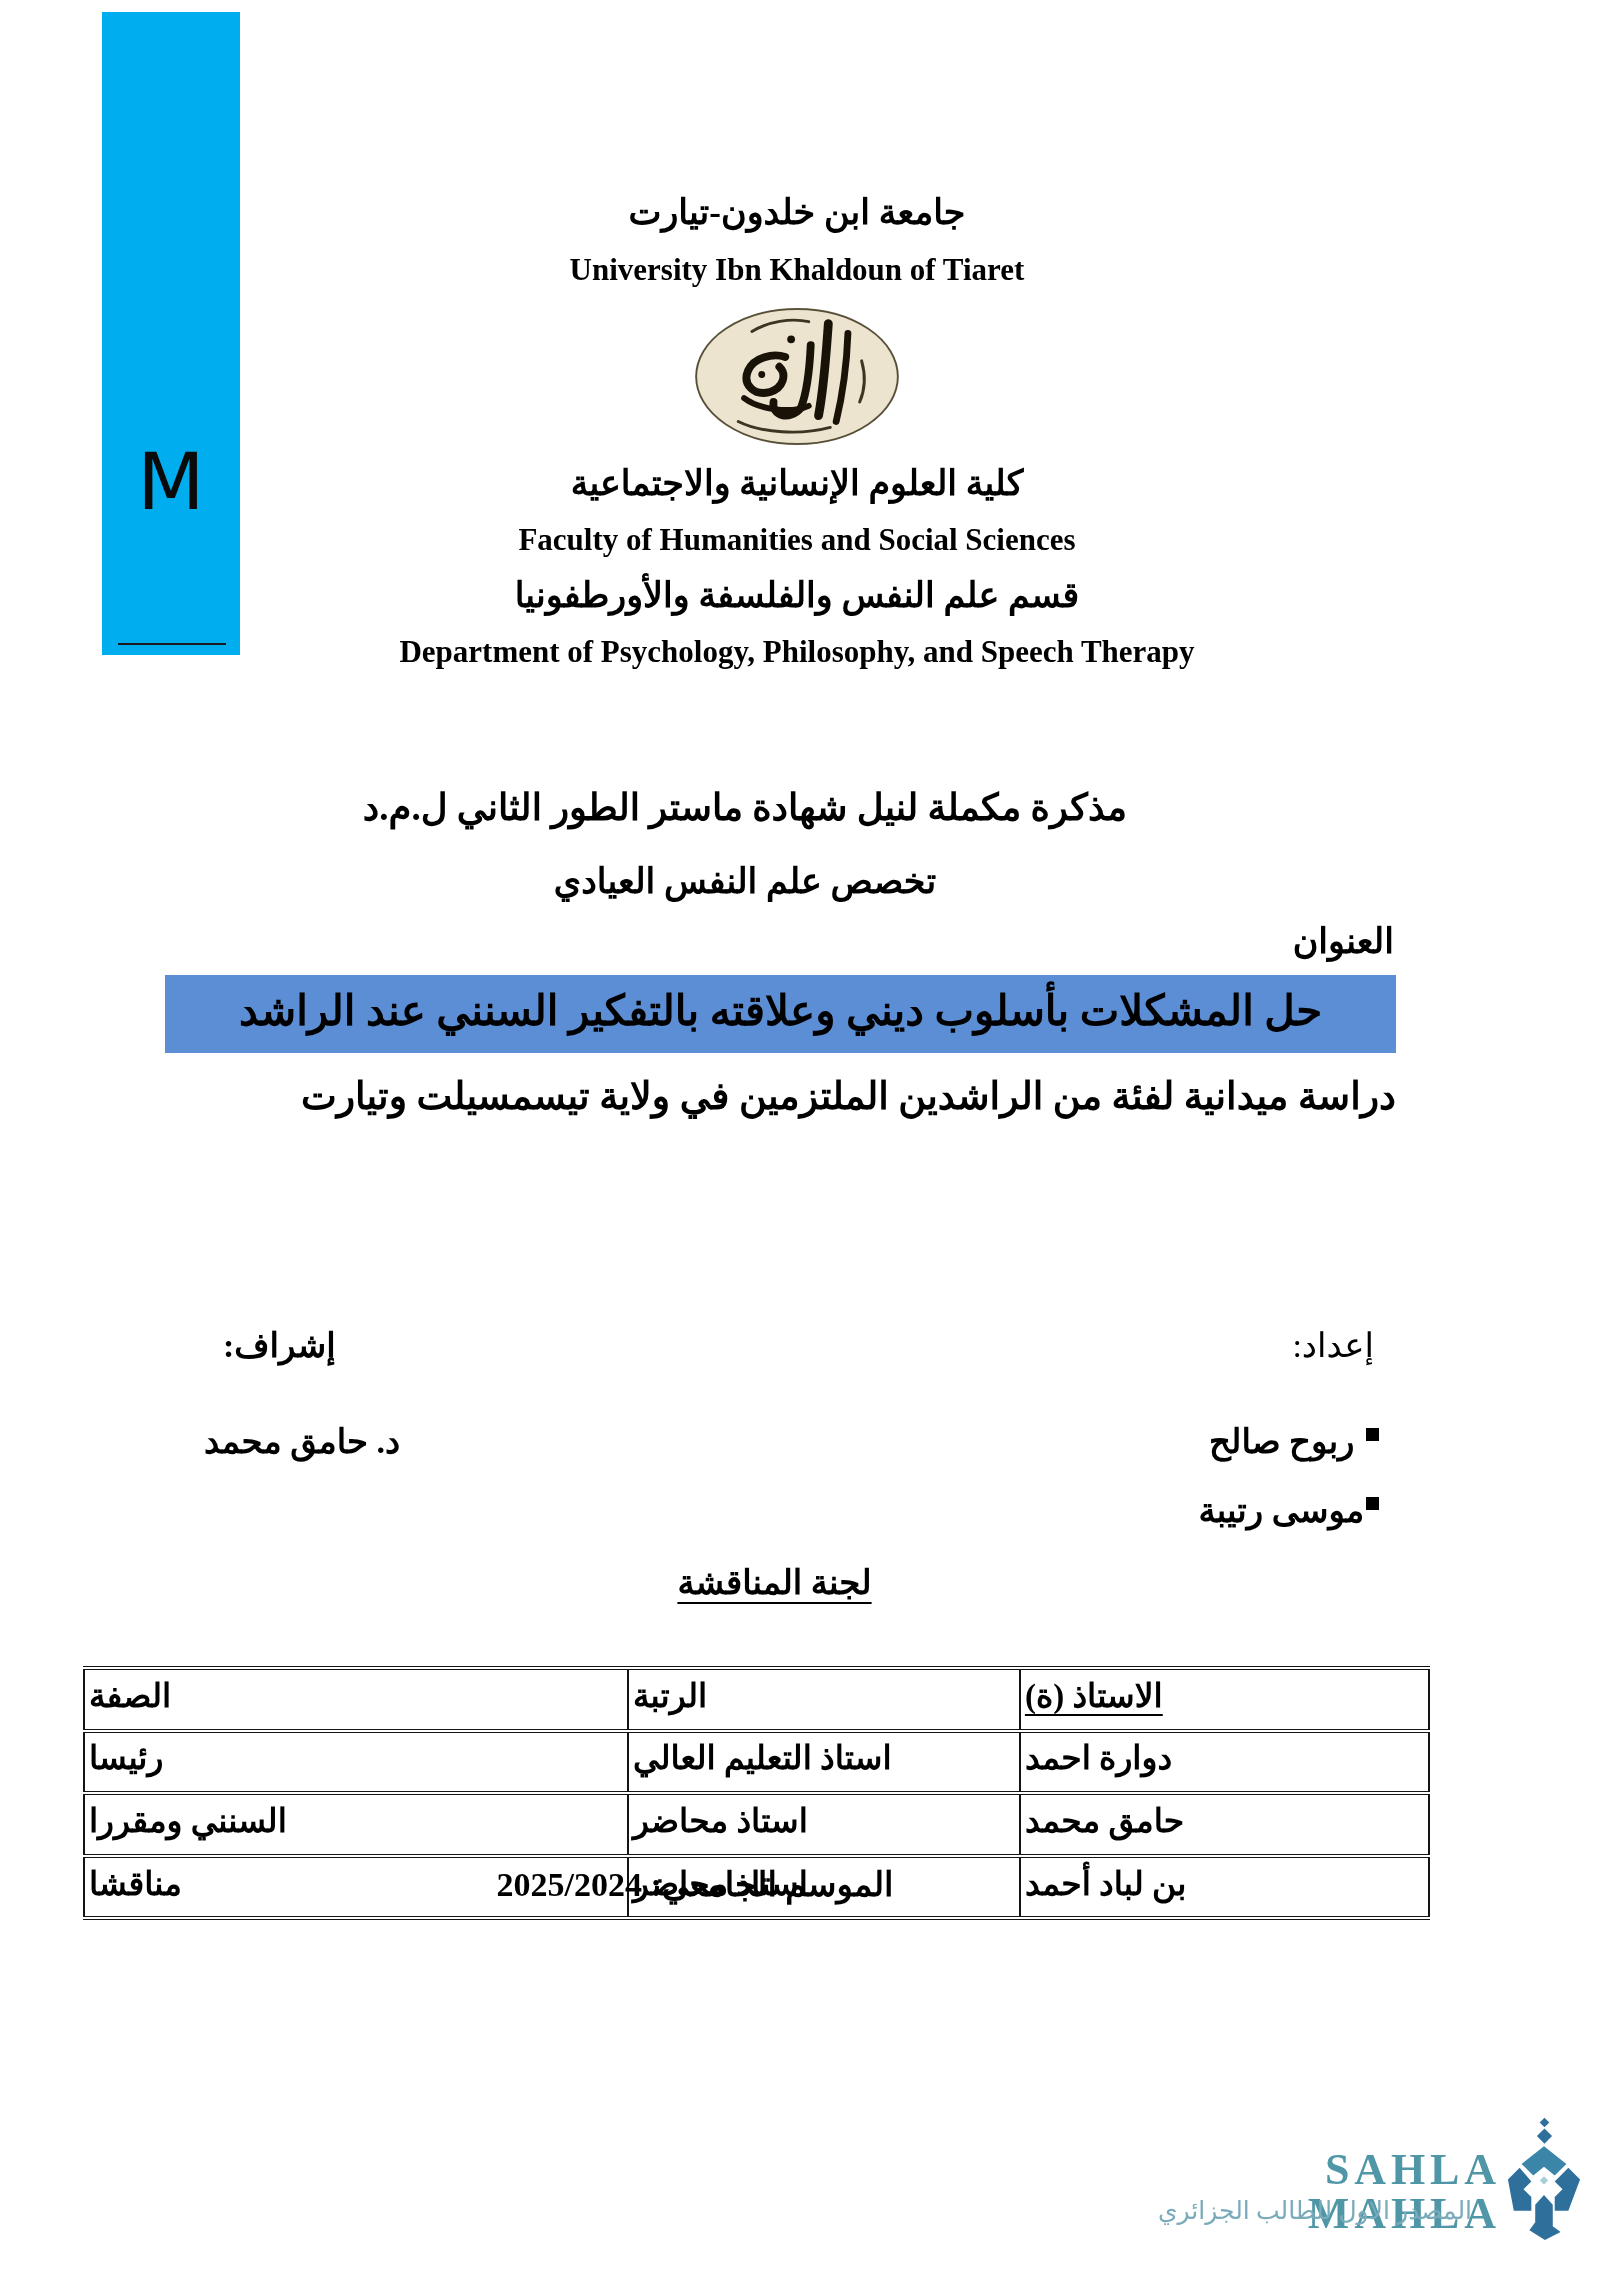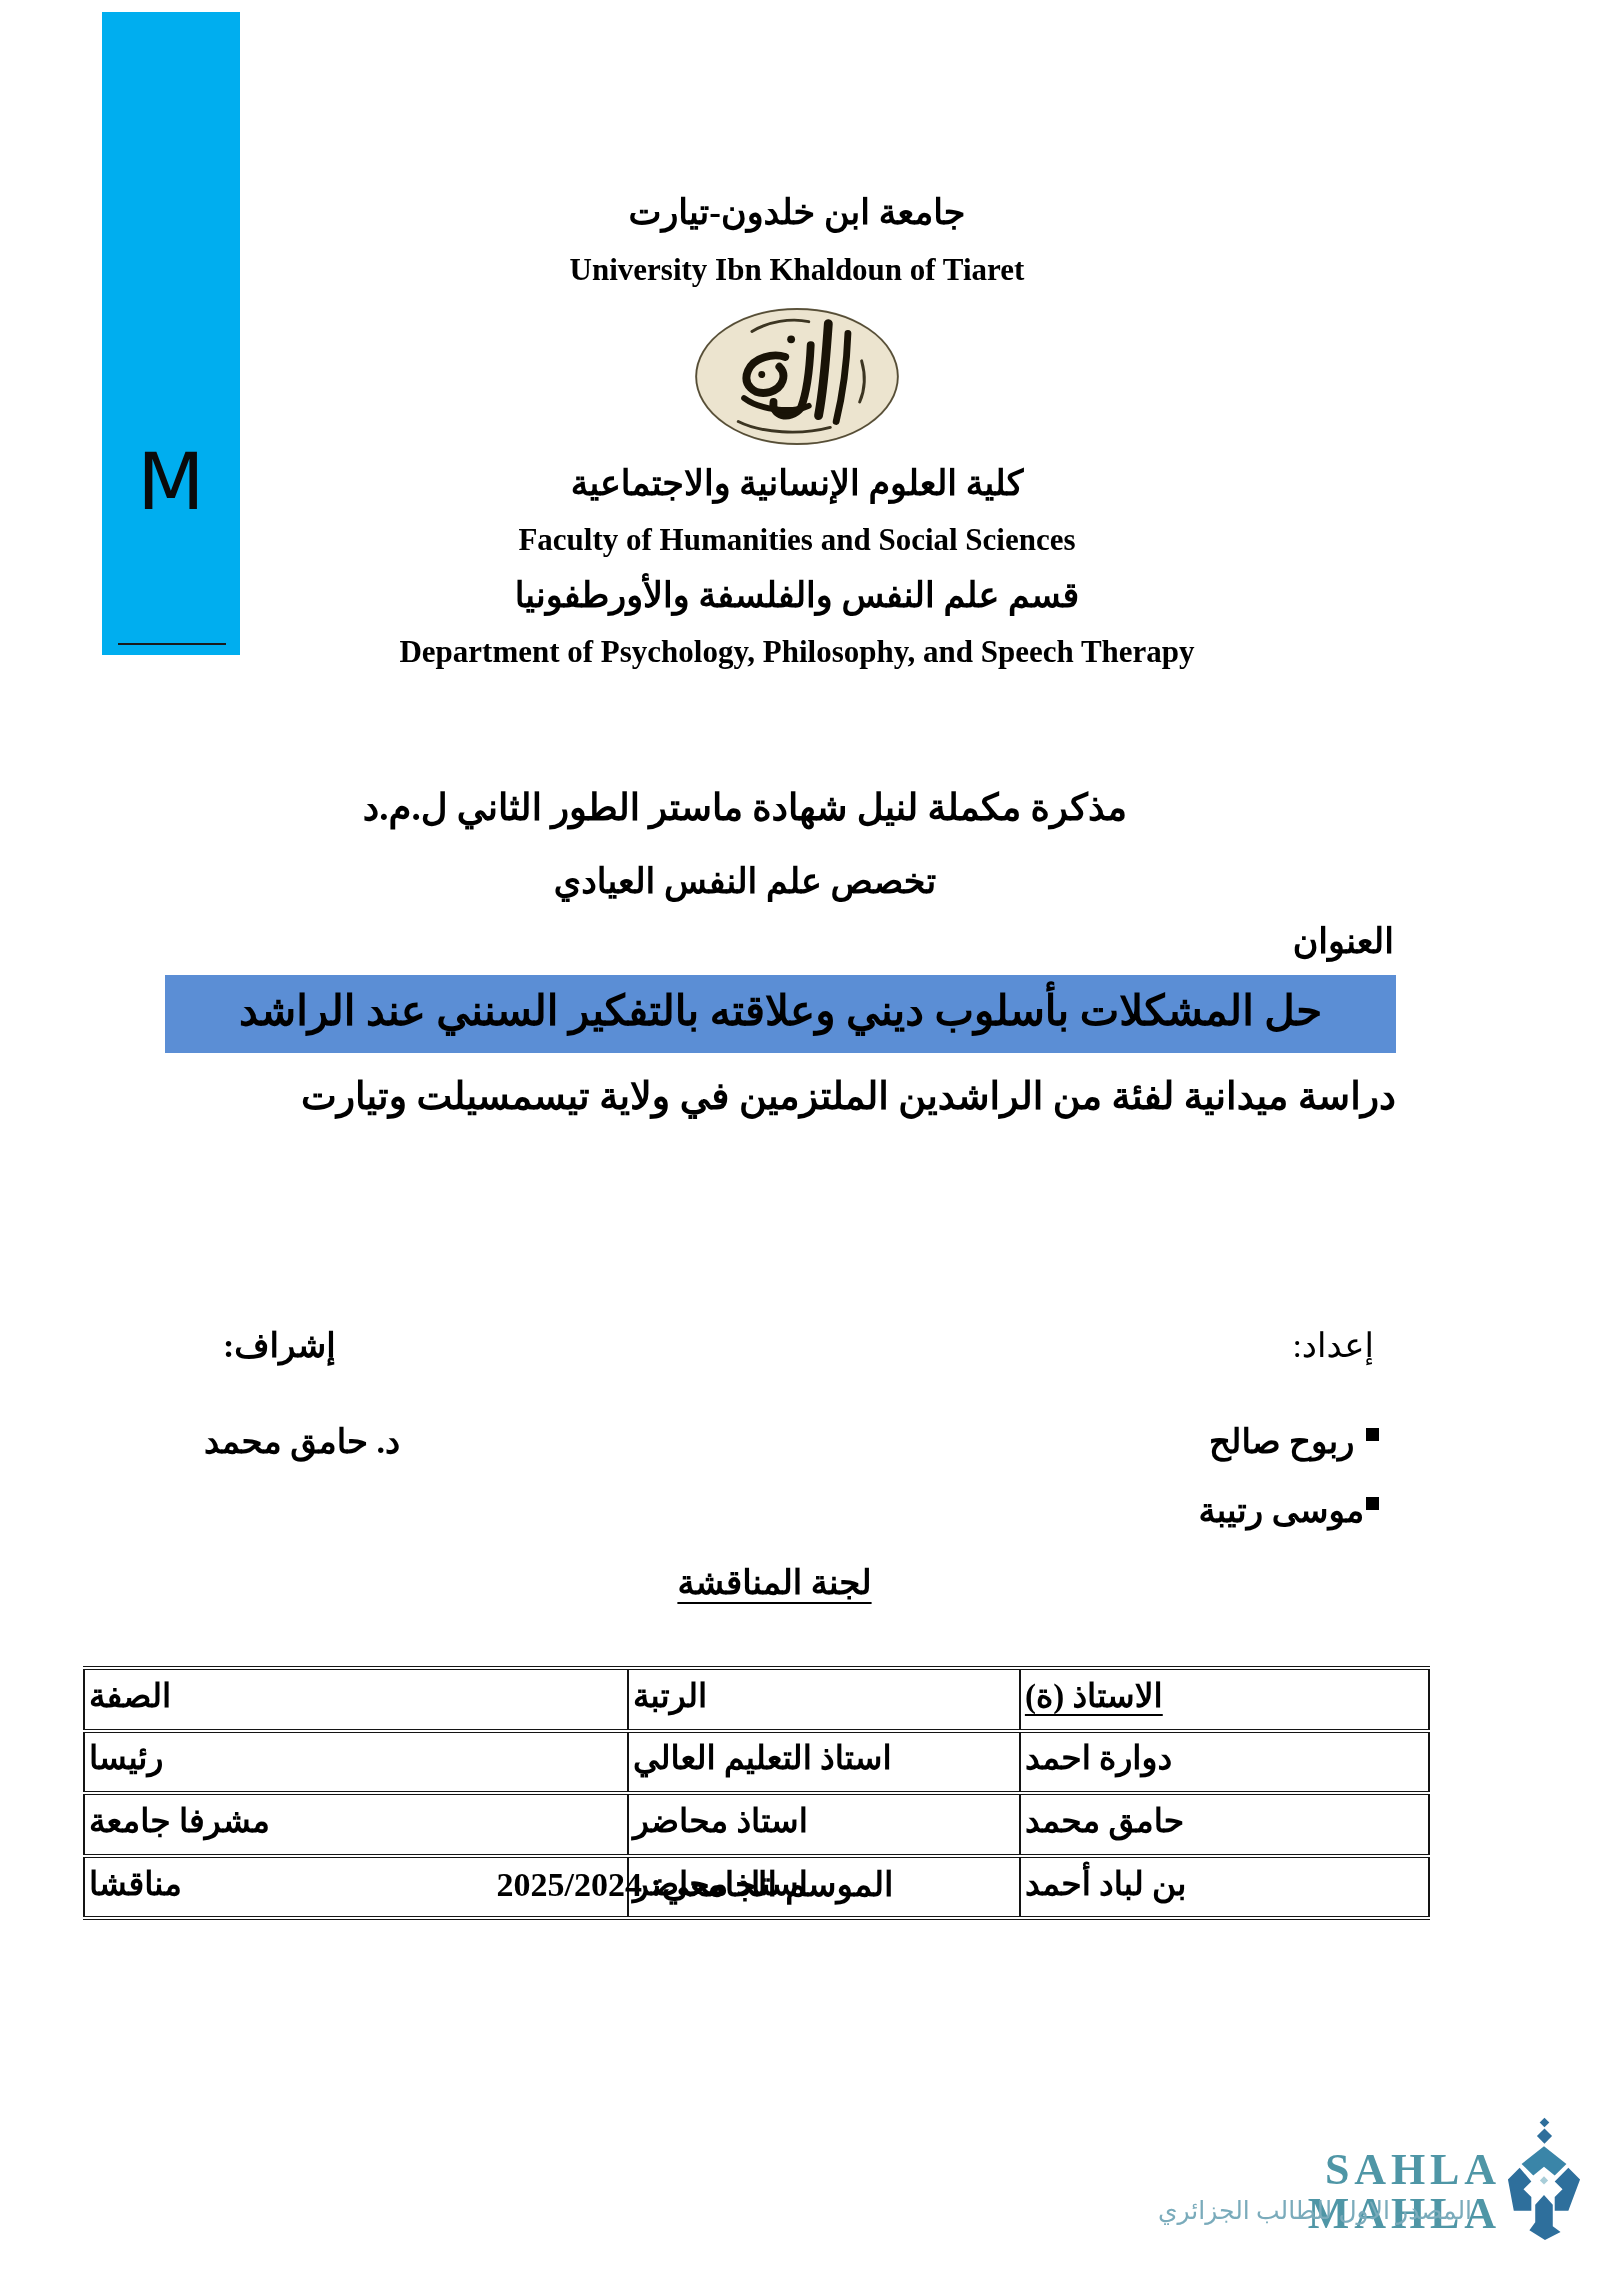--- a/index.html
+++ b/index.html
@@ -275,21 +275,21 @@
       <th><span>الصفة</span></th>
     </tr>
     <tr>
       <td>دوارة احمد</td>
       <td>استاذ التعليم العالي</td>
       <td>رئيسا</td>
     </tr>
     <tr>
       <td>حامق محمد</td>
       <td>استاذ محاضر</td>
-      <td>مشرفا جامعة</td>
+      <td>السنني ومقررا</td>
     </tr>
     <tr>
       <td>بن لباد أحمد</td>
       <td>استاذ محاضر</td>
       <td>مناقشا</td>
     </tr>
   </tbody>
     </table>
 
   <div class="season-line">الموسم الجامعي: 2025/2024</div>

